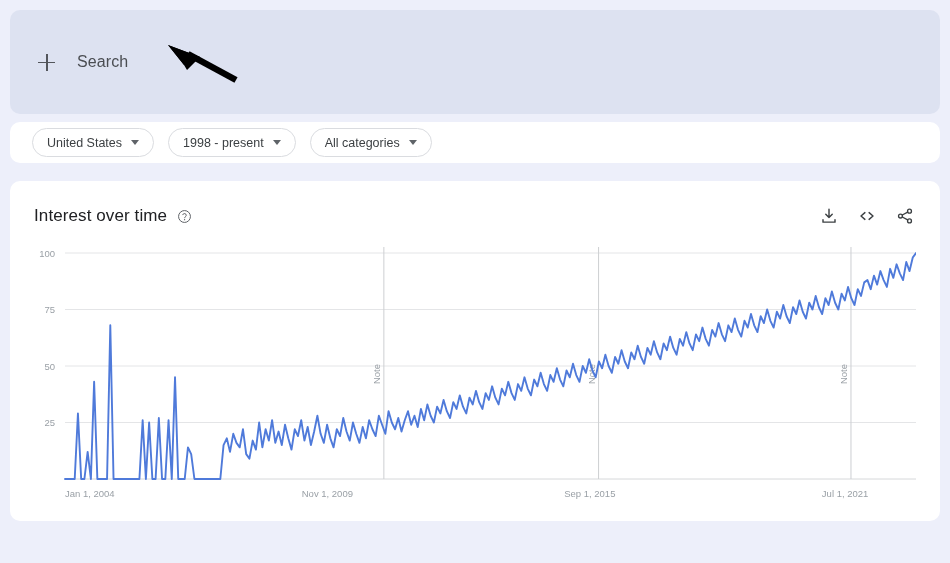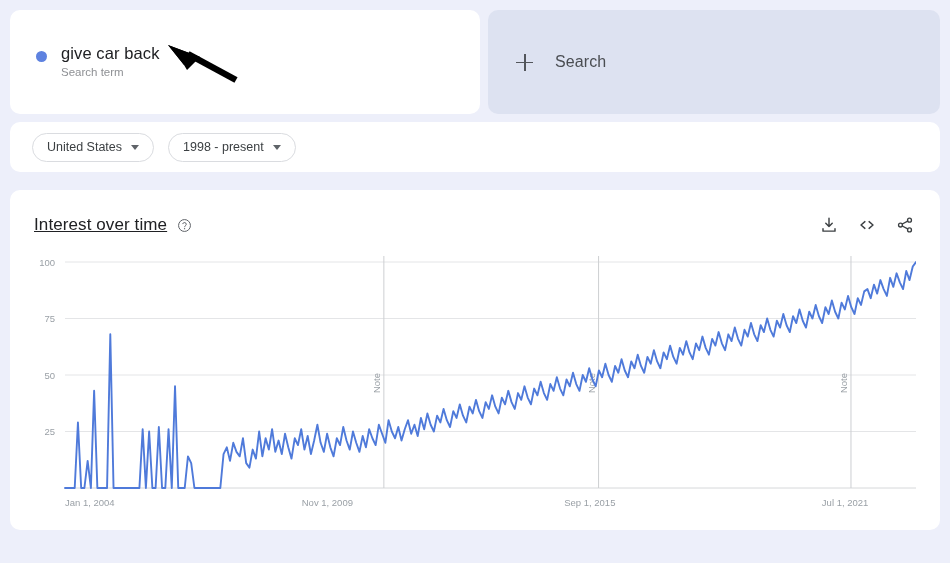--- a/index.html
+++ b/index.html
@@ -94,21 +94,21 @@
     width: 95px;
     height: 50px;
     pointer-events: none;
   }
 
   
   .filter-bar {
     margin: 8px 10px 0 10px;
     background: #ffffff;
     border-radius: 10px;
-    height: 50px;
+    height: 41px;
     display: flex;
     align-items: center;
     padding-left: 22px;
     gap: 14px;
   }
   .filter-chip {
     height: 29px;
     border: 1px solid #dadce0;
     border-radius: 16px;
     display: inline-flex;
@@ -148,21 +148,20 @@
   }
   .chart-title-wrap {
     display: flex;
     align-items: center;
     gap: 10px;
   }
   .chart-title {
     font-size: 17px;
     color: #202124;
     letter-spacing: .1px;
-    text-decoration: underline;
   }
   .help-icon {
     width: 15px; height: 15px;
     flex: 0 0 auto;
     cursor: pointer;
   }
   .chart-actions {
     display: flex;
     align-items: center;
     gap: 20px;
@@ -179,49 +178,44 @@
     top: 60px;
     height: 270px;
   }
   .chart-plot svg { display: block; }
 </style>
 </head>
 <body>
 
 <div class="top-row">
 
-  <div class="term-card">
-    <div class="term-inner">
-      <span class="term-dot"></span>
-      <div class="term-text">
-        <div class="term-title">give car back</div>
-        <div class="term-sub">Search term</div>
-      </div>
-    </div>
-  </div>
 
   <div class="compare-card">
     <span class="plus-icon"></span>
     <span class="compare-label">Search</span>
   </div>
 </div>
 
 <svg class="arrow-annotation" viewBox="0 0 95 50">
   <line x1="76" y1="40" x2="28" y2="14" stroke="#000" stroke-width="6.5" stroke-linecap="butt"></line>
   <polygon points="8,5 40,17 24,25" fill="#000"></polygon>
   <polygon points="8,5 24,25 27,30 38,19 40,17" fill="#000"></polygon>
 </svg>
 
 <div class="filter-bar">
   <div class="filter-chip">
     <span class="filter-chip-label">United States</span>
     <span class="caret"></span>
   </div>
   <div class="filter-chip">
     <span class="filter-chip-label">1998 - present</span>
+    <span class="caret"></span>
+  </div>
+  <div class="filter-chip">
+    <span class="filter-chip-label">All categories</span>
     <span class="caret"></span>
   </div>
 </div>
 
 <div class="chart-card">
 
   <div class="chart-head">
     <div class="chart-title-wrap">
       <span class="chart-title">Interest over time</span>
       <svg class="help-icon" viewBox="0 0 24 24">

